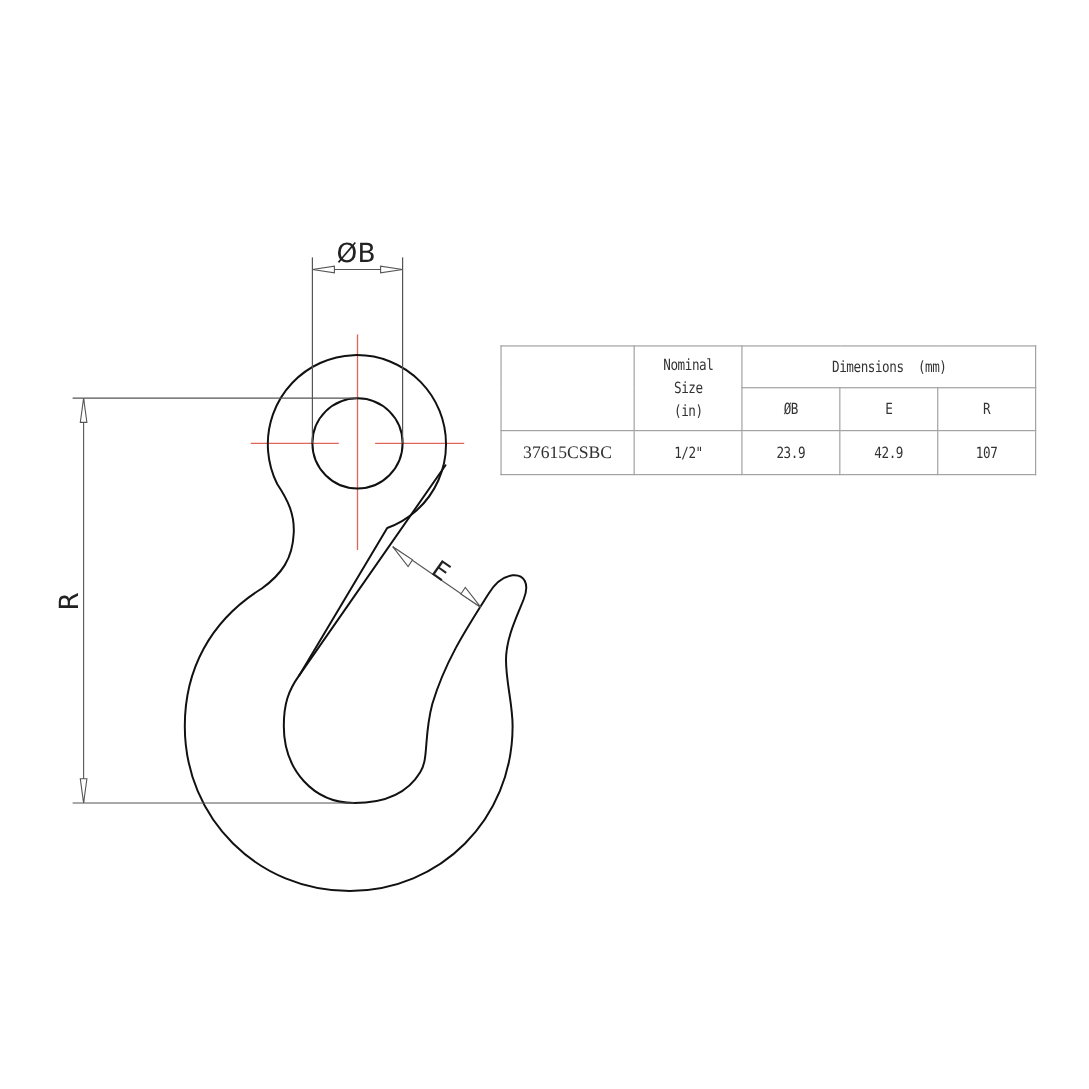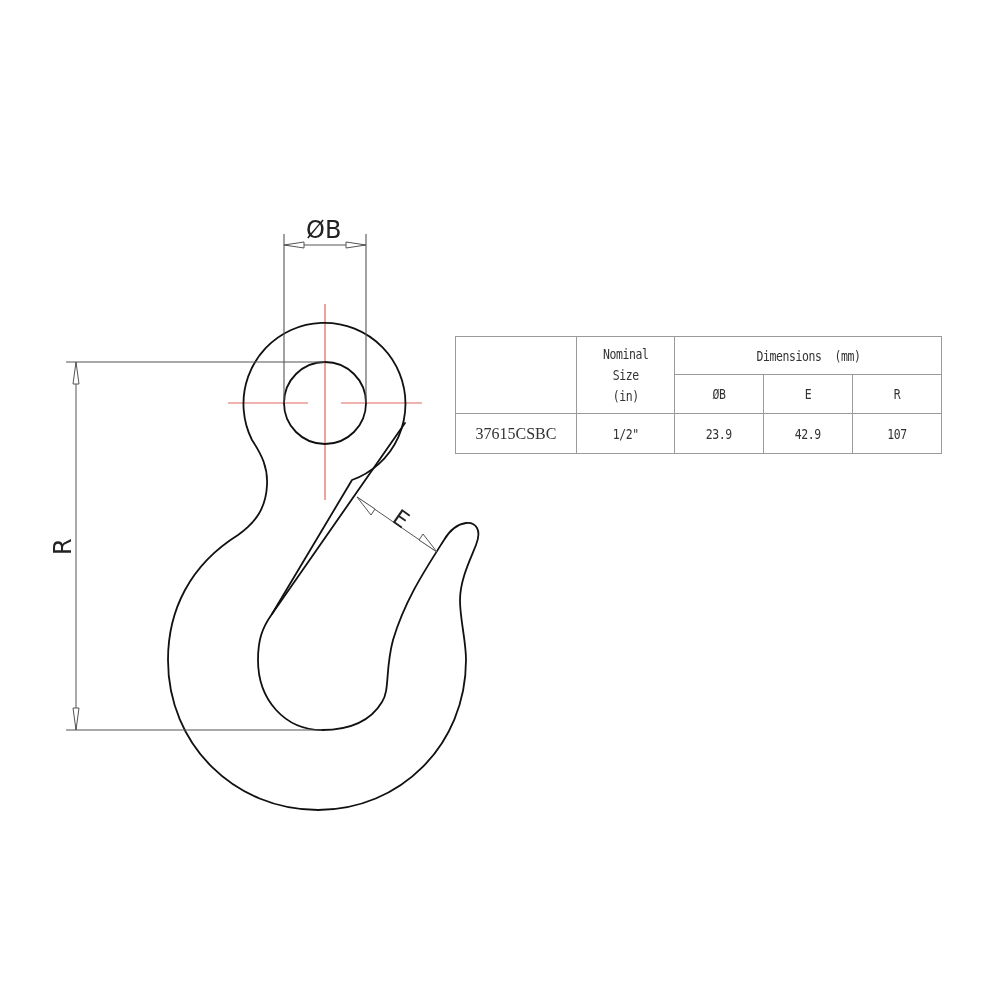--- a/index.html
+++ b/index.html
@@ -50,21 +50,21 @@
     }
     .dimlabel {
       font-family: "DejaVu Sans", sans-serif;
       fill: #222222;
     }
 
     
     #spec-table {
       position: absolute;
       left: 455px;
-      top: 336px;
+      top: 314px;
       width: 487px;
       border-collapse: collapse;
       table-layout: fixed;
       font-family: "Liberation Sans Narrow", "Liberation Sans", sans-serif;
       color: #333333;
     }
     #spec-table td, #spec-table th {
       border: 1px solid #9a9a9a;
       text-align: center;
       vertical-align: middle;

